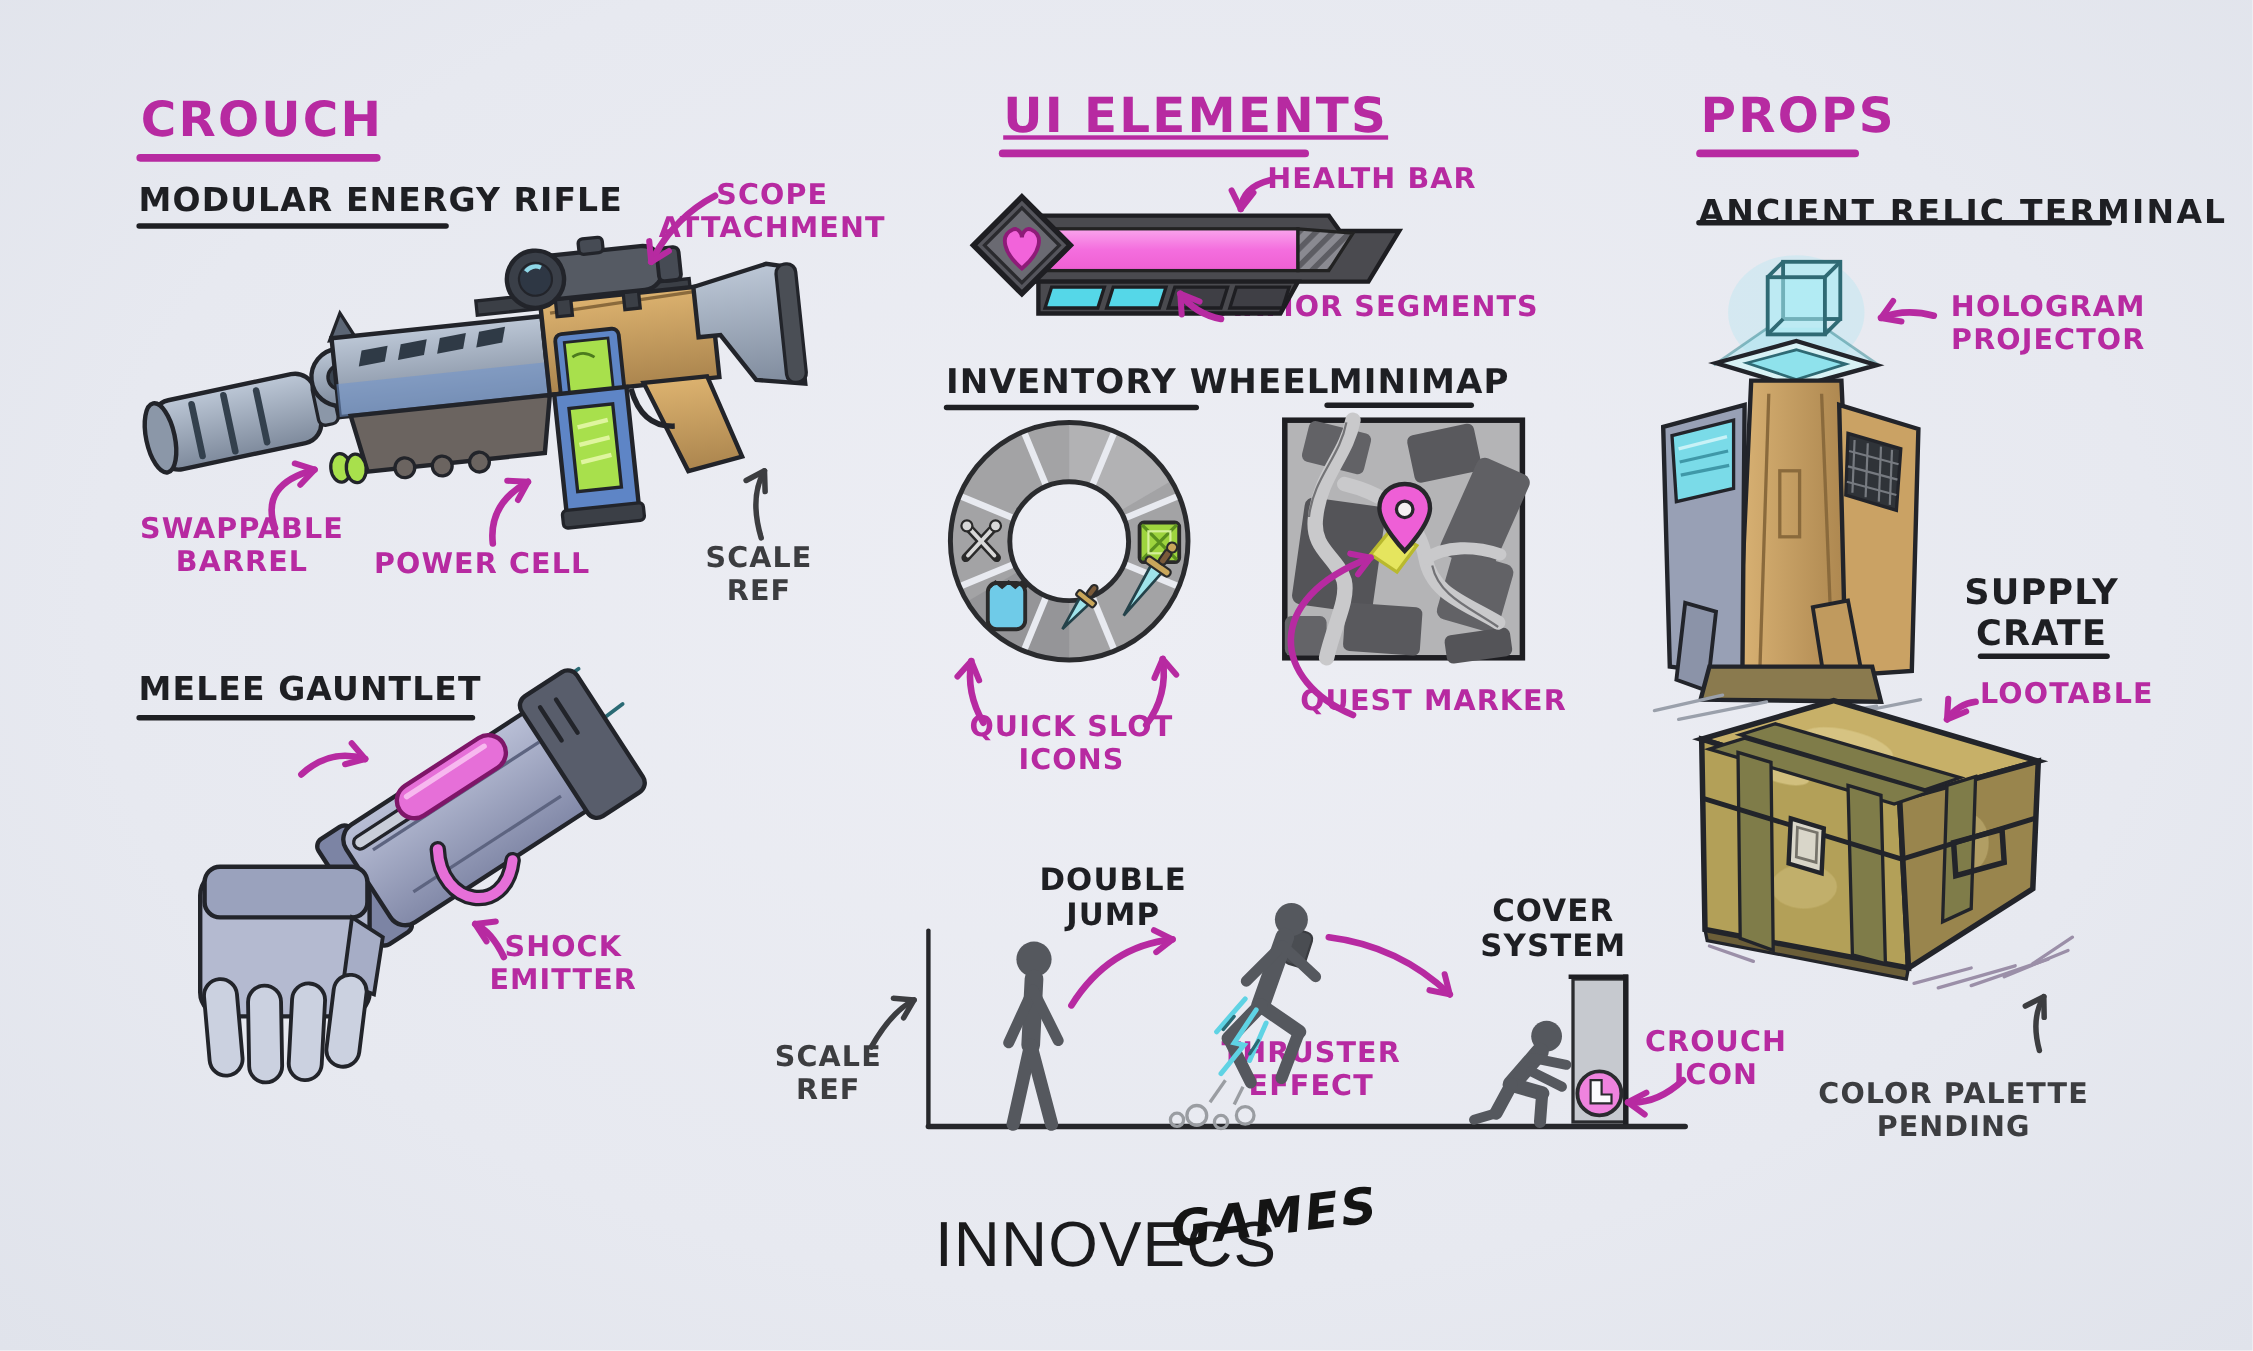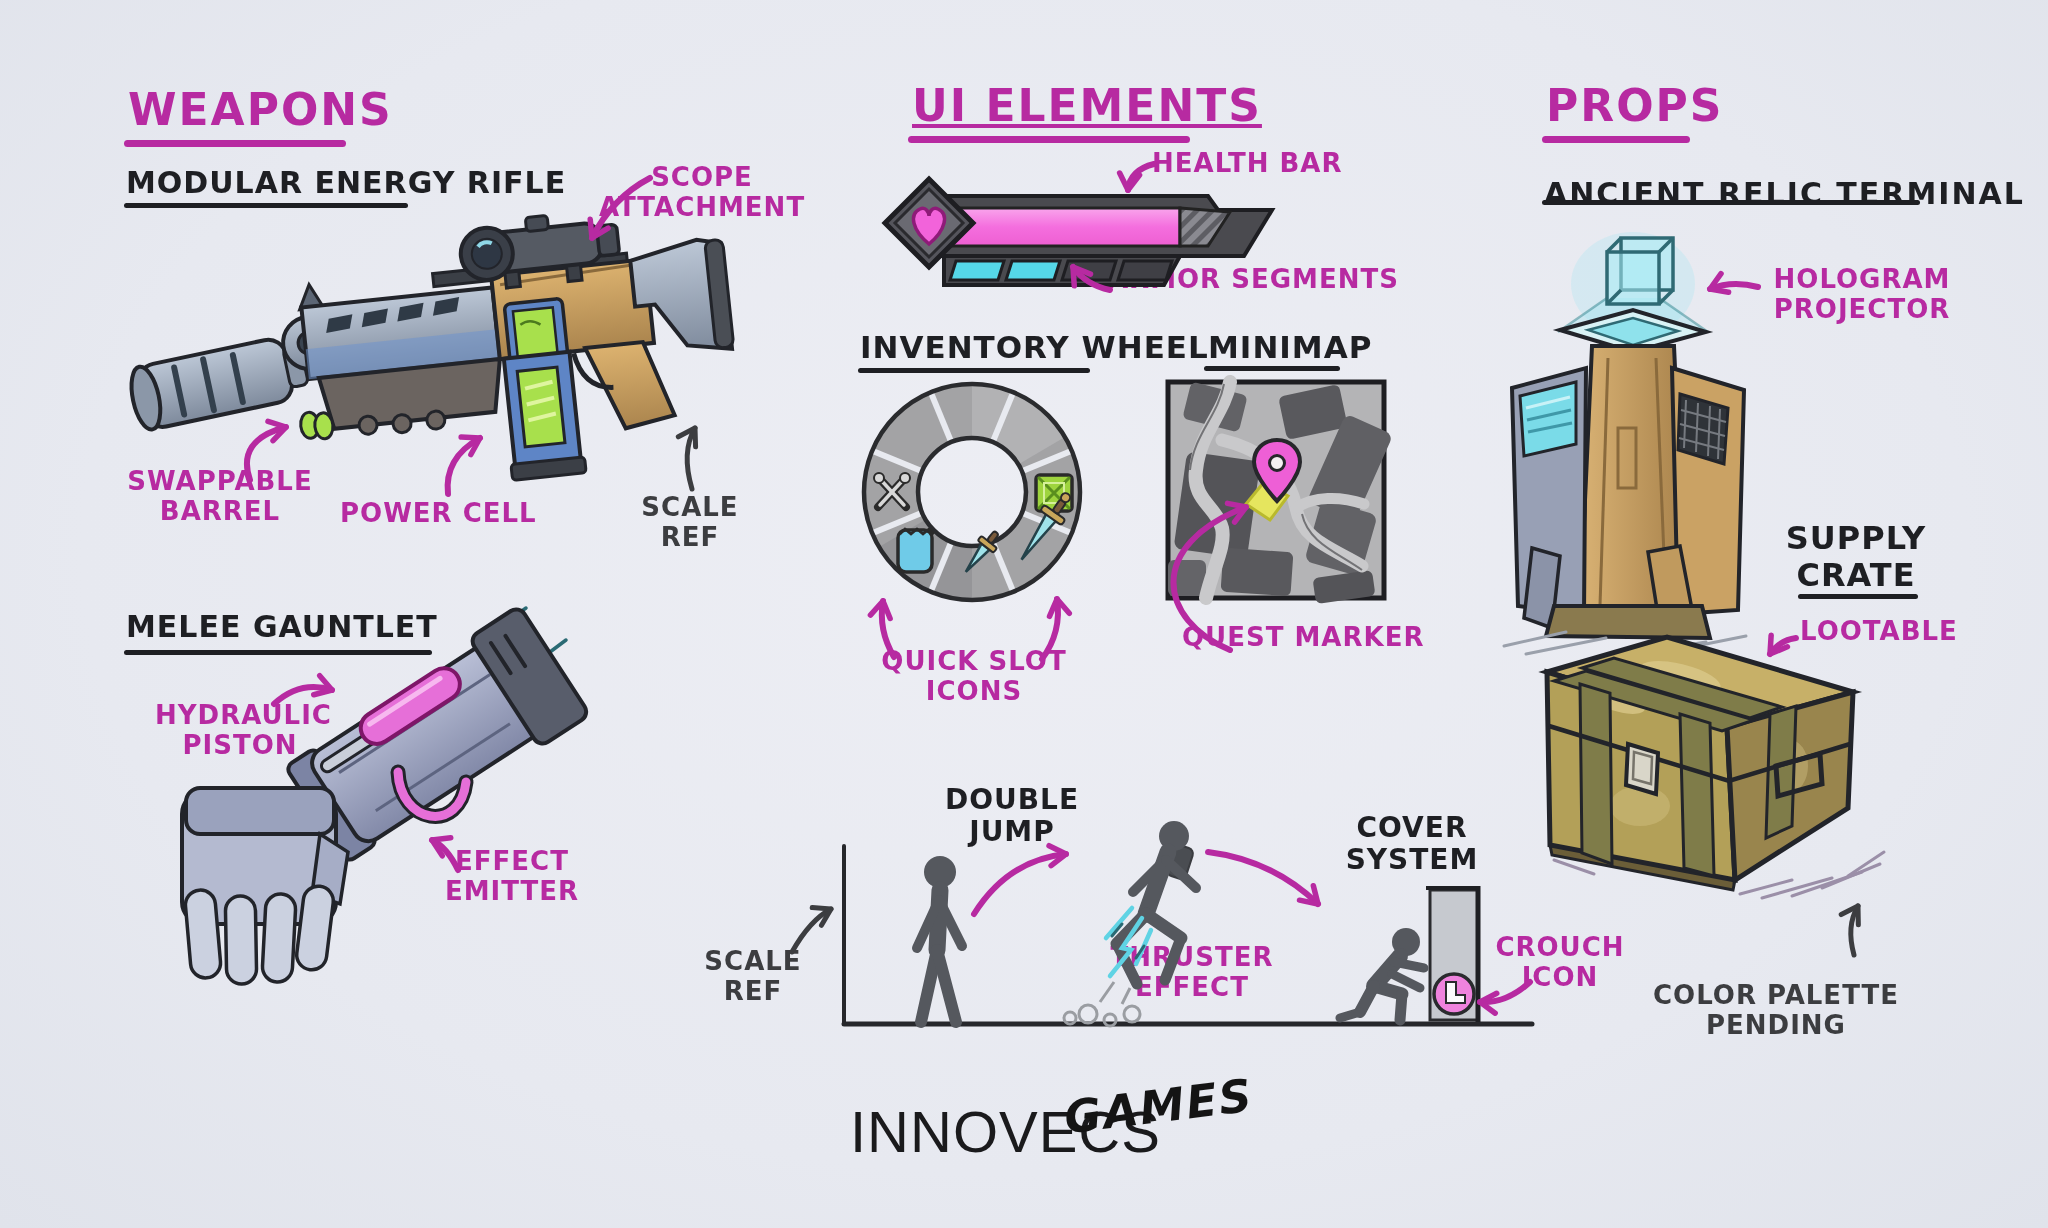--- a/index.html
+++ b/index.html
@@ -22,21 +22,21 @@
   .ul.blk{background:#1e1f23;height:5px;}
   svg{position:absolute;overflow:visible;}
   .logo-brand{position:absolute;font-family:"Liberation Sans",sans-serif;font-weight:500;font-size:58px;color:#1a1a1c;letter-spacing:1px;}
   .logo-suffix{position:absolute;font-family:"DejaVu Sans",sans-serif;font-weight:800;font-style:italic;font-size:45px;color:#141414;transform:rotate(-7deg);letter-spacing:2px;}
 </style>
 </head>
 <body>
 
 <div id="canvas">
 
-  <div class="t h1 accent" style="left:128px;top:84px;">WEAPONS</div>
+  <div class="t h1 accent" style="left:128px;top:84px;">CROUCH</div>
   <div class="ul mag" style="left:124px;top:140px;width:222px;"></div>
 
   <div class="t h1 accent" style="left:912px;top:80px;text-decoration:underline;">UI ELEMENTS</div>
   <div class="ul mag" style="left:908px;top:136px;width:282px;"></div>
 
   <div class="t h1 accent" style="left:1546px;top:80px;">PROPS</div>
   <div class="ul mag" style="left:1542px;top:136px;width:148px;"></div>
 
   <div class="t h3 ink" style="left:126px;top:166px;white-space:nowrap;">MODULAR ENERGY RIFLE</div>
   <div class="ul blk" style="left:124px;top:203px;width:284px;"></div>
@@ -116,22 +116,21 @@
         <path d="M 378,36 a 11,11 0 0 1 14,-2" stroke="#8fd8e8" stroke-width="4" fill="none"></path>
         <rect x="498" y="28" width="20" height="30" rx="5" fill="#464b54" stroke="#22242a" stroke-width="3.5"></rect>
         <rect x="428" y="12" width="22" height="14" rx="4" fill="#464b54" stroke="#22242a" stroke-width="3"></rect>
       </g>
     </g>
   </svg>
 
   <div class="t h3 ink" style="left:126px;top:610px;white-space:nowrap;">MELEE GAUNTLET</div>
   <div class="ul blk" style="left:124px;top:650px;width:308px;"></div>
 
-  <div class="t ann accent ctr" style="left:240px;top:700px;width:170px;">HYDRAULIC PISTON</div>
-  <div class="t ann accent ctr" style="left:512px;top:846px;width:140px;">EFFECT EMITTER</div>
+  <div class="t ann accent ctr" style="left:512px;top:846px;width:140px;">SHOCK EMITTER</div>
 
   <svg style="left:160px;top:592px;" width="430" height="400" viewBox="0 0 430 400">
     <defs>
       <linearGradient id="lav" x1="0" y1="0" x2="0" y2="1">
         <stop offset="0" stop-color="#b9bfd6"></stop>
           <stop offset="1" stop-color="#8289a8"></stop>
       </linearGradient>
     </defs>
 
     <g stroke="#56cfe2" stroke-width="5" fill="none" stroke-linecap="round">

